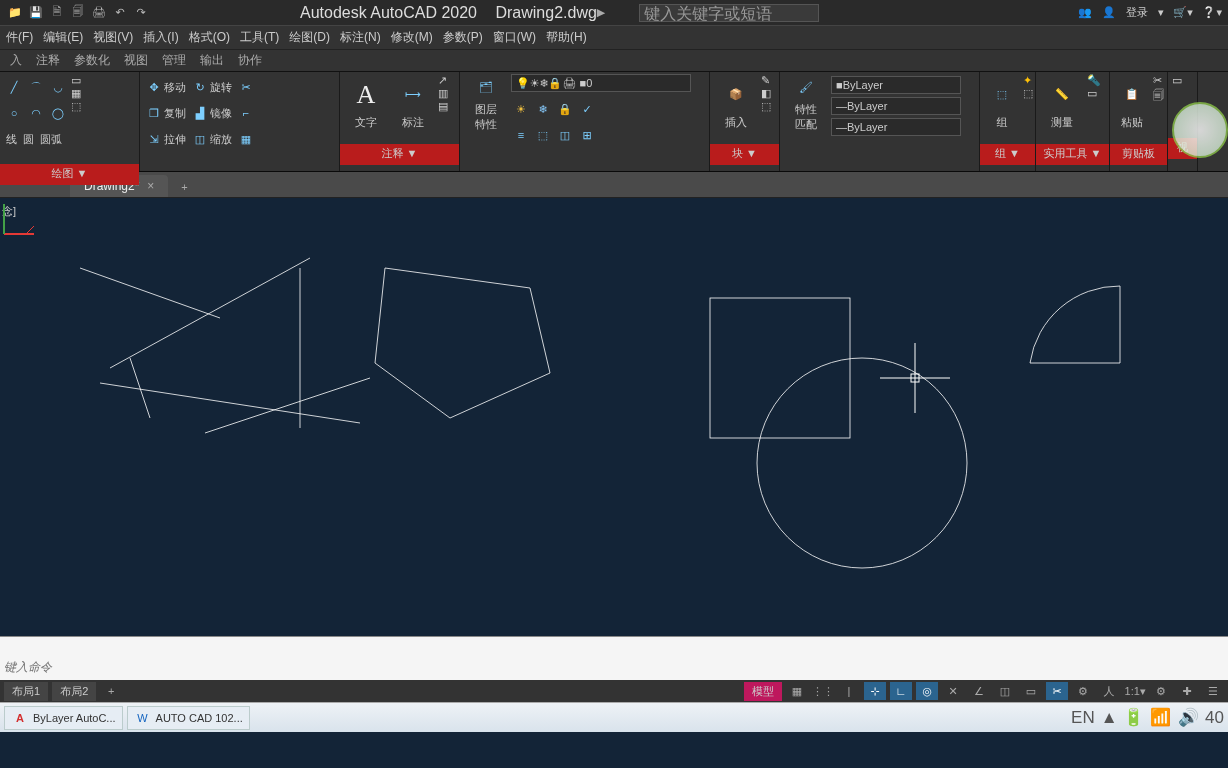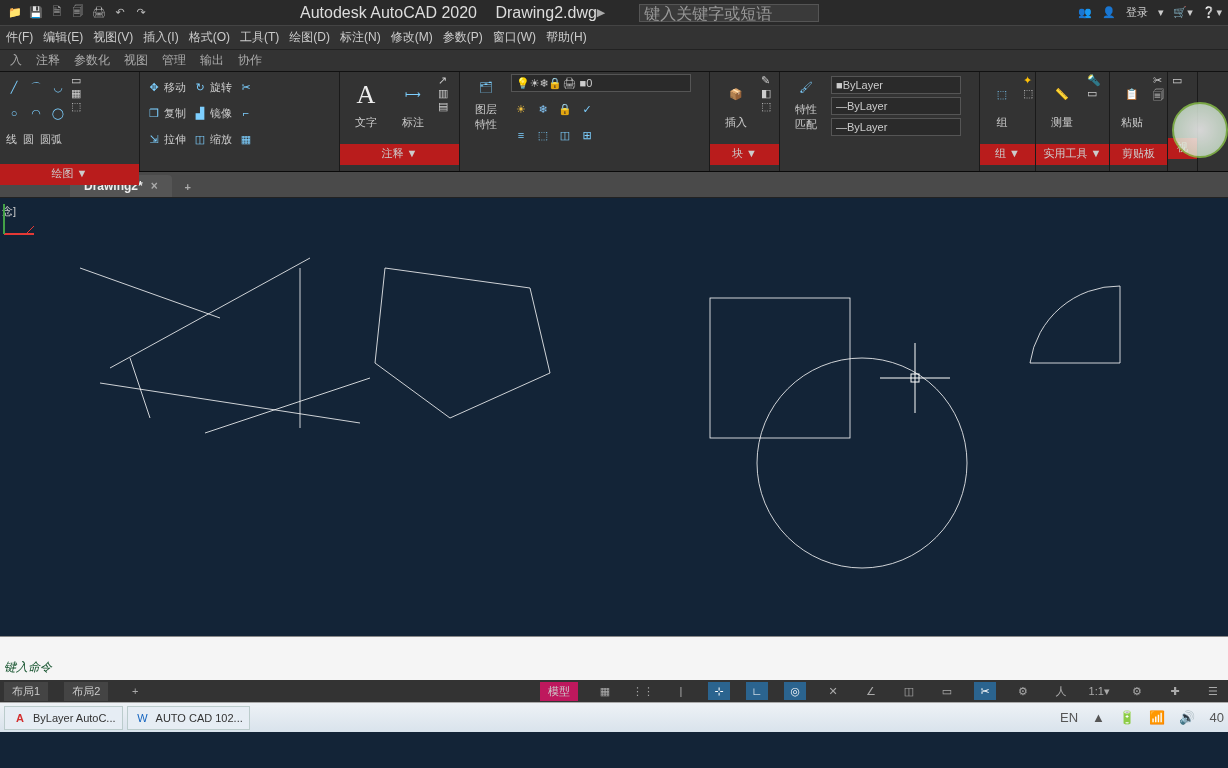--- a/index.html
+++ b/index.html
@@ -30,48 +30,48 @@
 .panel .plabel { text-align:center; font-size:11px; color:#ccc; padding:2px 0 4px 0; background:#b91c1c;margin:12px -4px;}
 .bigico { width:44px; height:58px; display:flex;flex-direction:column;align-items:center;justify-content:center;color:#ccc;gap:2px;font-size:11px;}
 .bigico .g { width:36px;height:36px;display:flex;align-items:center;justify-content:center;color:#7dcfff;}
 .smrow { display:flex; gap:2px; }
 .smrow .itm { display:flex;align-items:center;gap:2px;height:26px;padding:0 2px;color:#ccc;font-size:11px;white-space:nowrap;}
 .smrow .itm .ico2 { width:16px;height:16px;display:flex;align-items:center;justify-content:center;color:#7dcfff;}
 .col { display:flex;flex-direction:column;gap:0;}
 .drop { height:18px;background:#2a2a2a;border:1px solid #555;display:flex;align-items:center;padding:0 4px;color:#ccc;font-size:11px;}
 
 
-.filetabs { height:26px; background:#4a4a4a; display:flex;align-items:flex-end; padding-left:70px; border-bottom:1px solid #222;font-weight:bold; }
+.filetabs { height:26px; background:#4a4a4a; display:flex;align-items:flex-end; padding-left:70px; border-bottom:1px solid #222; }
 .ftab { height:22px; background:#555; padding:0 14px; display:flex;align-items:center;gap:8px; color:#eee; font-size:12px; border-radius:4px 4px 0 0;margin-right:6px;}
 .ftab .close{color:#aaa;}
 .addtab { width:20px;height:20px;color:#aaa;display:flex;align-items:center;justify-content:center;}
 
 
 .drawing { height: 438px; background:#132437; position:relative; overflow:hidden; }
 .drawing .cmdhint{position:absolute;top:6px;left:2px;color:#ccc;font-size:11px;}
 .drawing svg { position:absolute; top:0; left:0; }
 .ucs { position:absolute; left:2px; bottom:10px; }
 
 
 .cmdline { height:44px; background:#f5f5f5; color:#555; padding:2px 4px; font-size:12px; border-top:1px solid #888; }
-.cmdline .prompt { margin-top:20px; color:#14532d; font-style:italic;}
-
-
-.layoutbar { height:22px; background:#333; display:flex; align-items:center; padding:0 4px; gap:16px; color:#ccc;font-size:11px;}
+.cmdline .prompt { margin-top:20px; color:#737373; font-style:italic;}
+
+
+.layoutbar { height:22px; background:#333; display:flex; align-items:center; padding:0 4px; gap:4px; color:#ccc;font-size:11px;}
 .layoutbar .ltab { background:#444; padding:2px 8px; }
 .layoutbar .spacer{flex:1;}
 .layoutbar .sbtn { width:22px;height:18px;display:flex;align-items:center;justify-content:center;color:#aaa;}
 .layoutbar .sbtn.on { background:#2b648f;color:#fff;}
 
 
 .taskbar { height:30px; background:linear-gradient(#eef2f6,#d9e3ec); display:flex;align-items:center;padding:0 4px;gap:4px;border-top:1px solid #aaa;}
 .taskbar .tb { height:24px; padding:0 6px; display:flex;align-items:center;gap:4px;font-size:11px;color:#333;border:1px solid #bcc; background:#e6edf4; }
 .taskbar .tb .ticon{width:18px;height:18px;display:flex;align-items:center;justify-content:center;}
 .taskbar .spacer{flex:1;}
-.taskbar .tray { display:flex;align-items:center;gap:14px;color:#555;font-size:13px;}
+.taskbar .tray { display:flex;align-items:center;gap:6px;color:#555;font-size:17px;}
 
 .watermark{position:absolute;right:0;top:30px;width:56px;height:56px;border-radius:50%;background:radial-gradient(circle,#fff,#c8e6c9);opacity:.8;border:2px solid #8bc34a;}
 </style>
 </head>
 <body>
 
 <div class="titlebar">
   <div class="qat">
     <div>📁</div>
     <div>💾</div>

